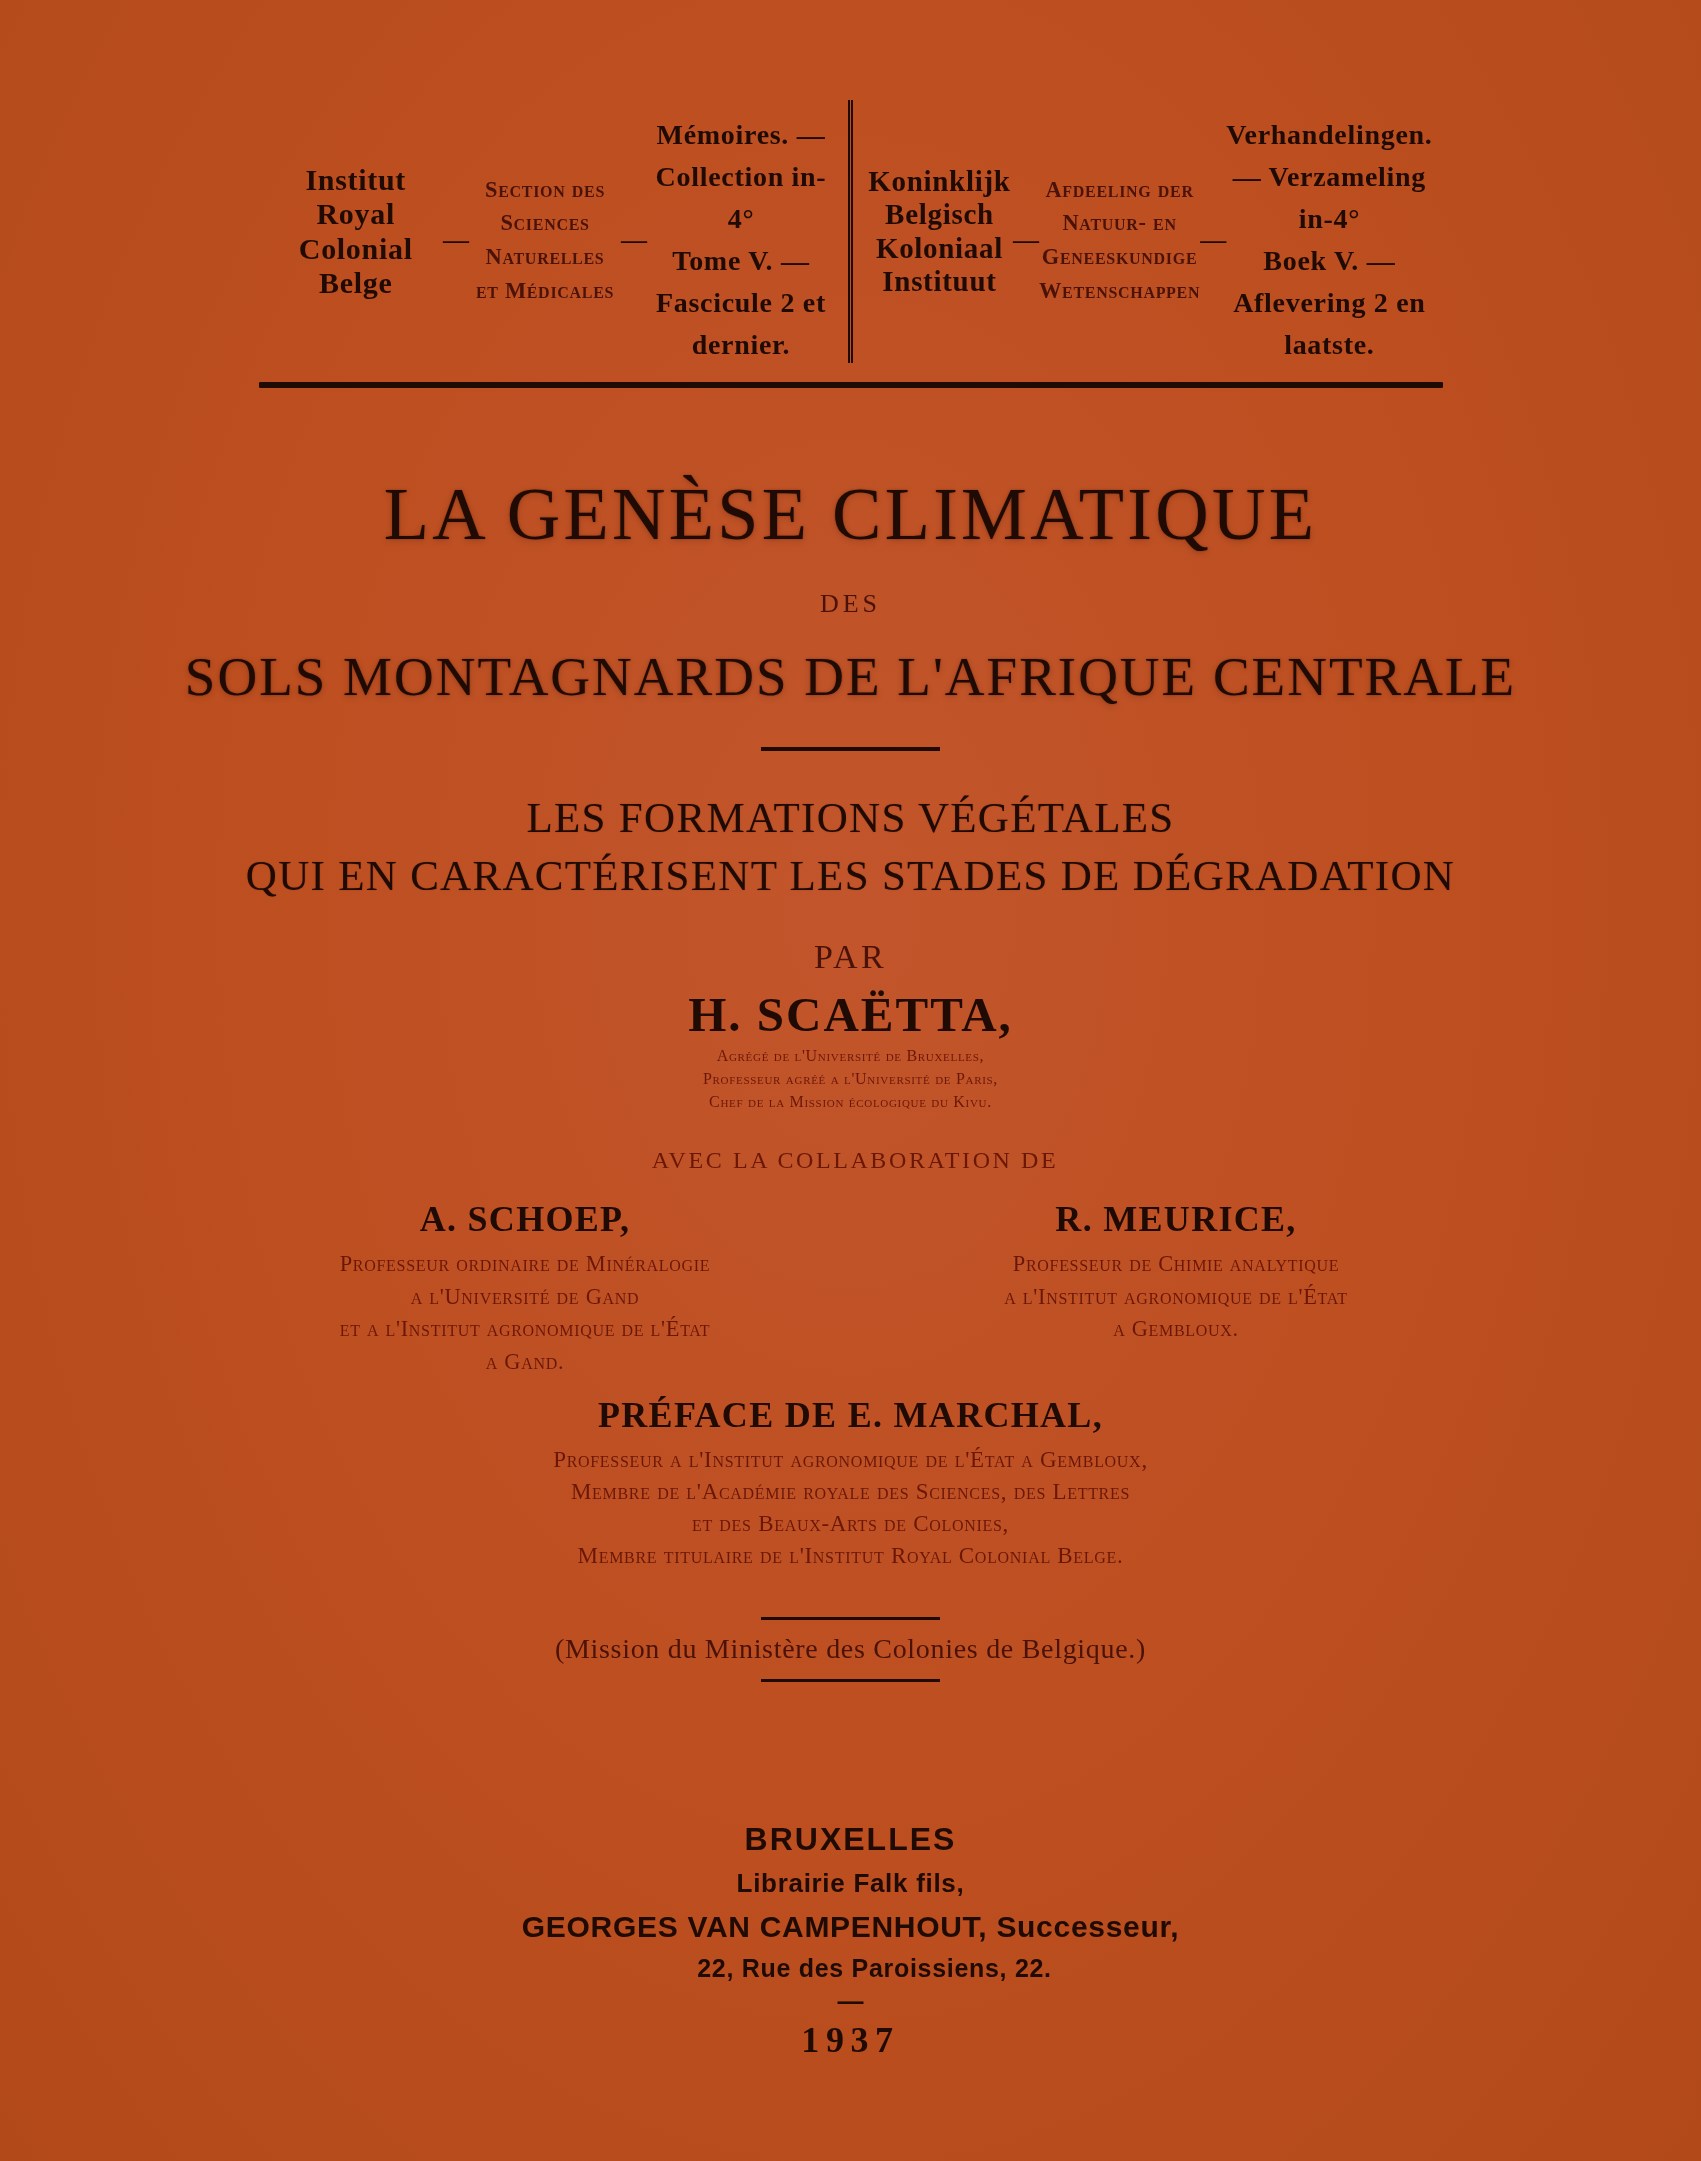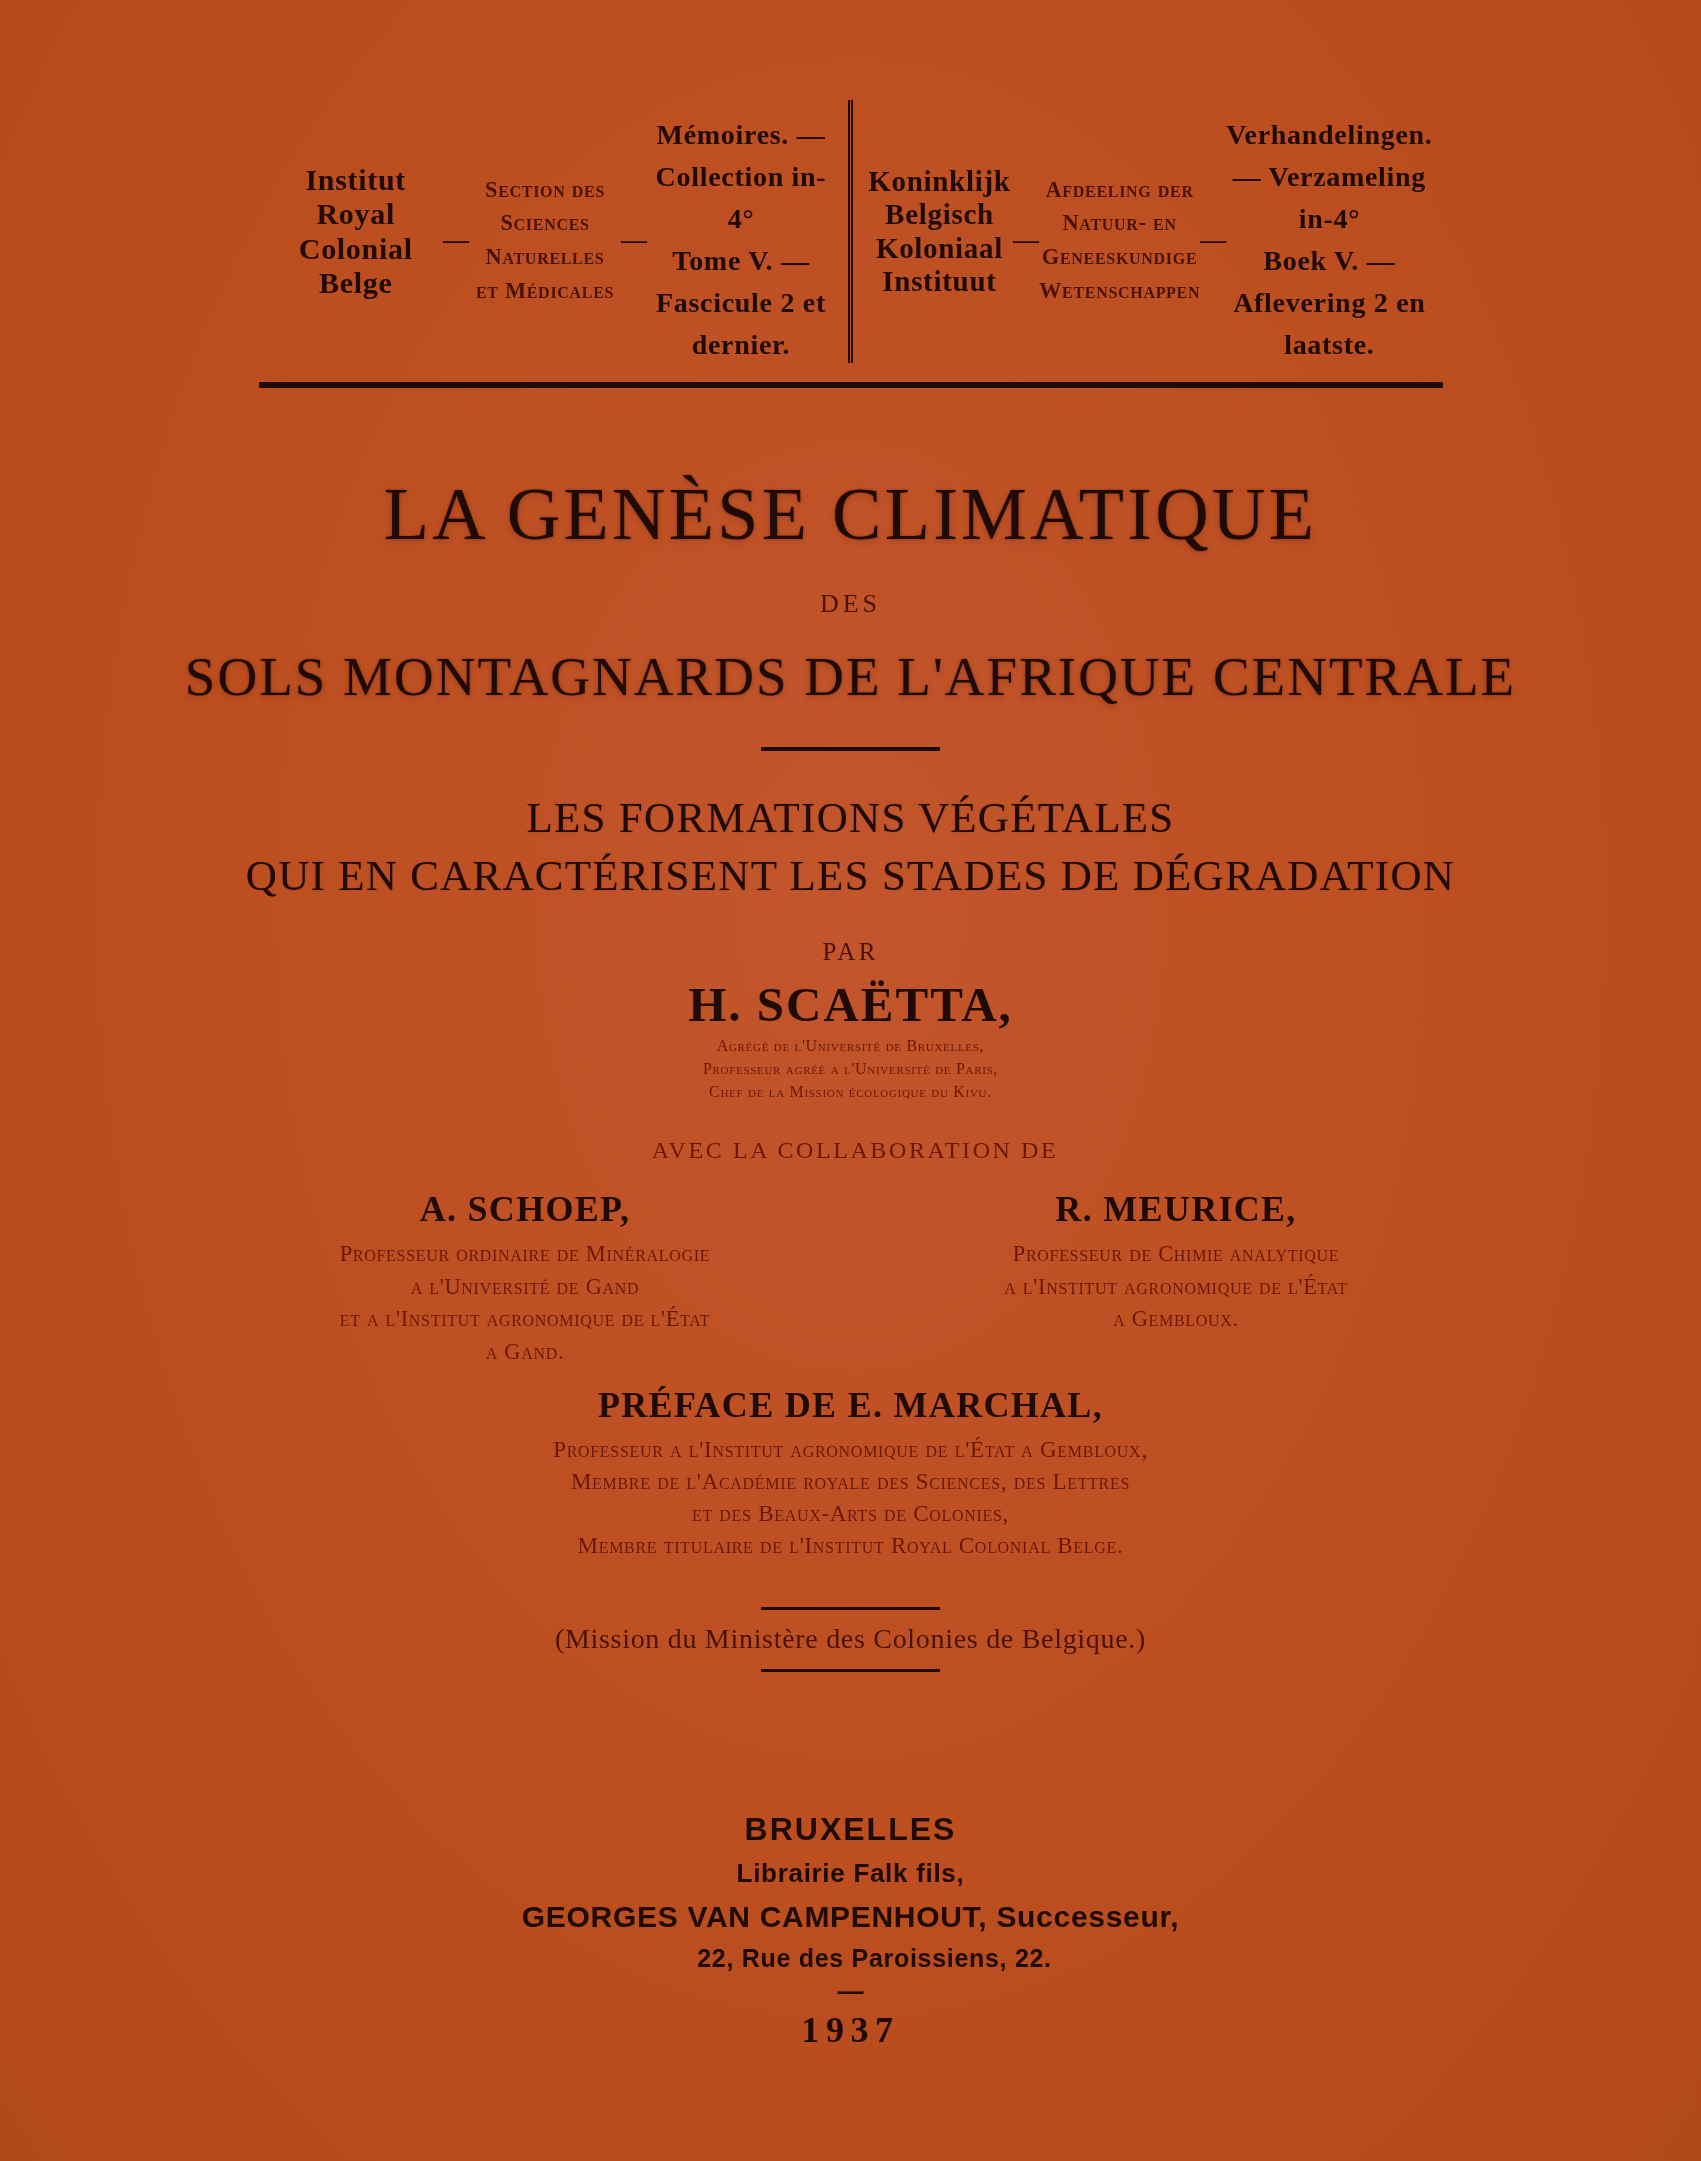--- a/index.html
+++ b/index.html
@@ -29,21 +29,21 @@
     text-shadow:0 0 2px rgba(46,10,2,.35),0 2px 6.6px rgba(40,8,0,.18);}
   .title-des{margin-top:32px;font-size:26px;letter-spacing:4px;color:var(--deep,#4a1208);}
   .title-sols{margin-top:26px;font-size:55px;letter-spacing:2px;line-height:1.15;
     text-shadow:0 0 2px rgba(46,10,2,.35),0 2px 6.6px rgba(40,8,0,.18);}
   .rule-short{width:179px;height:3.3px;background:var(--ink,#1f0b04);margin:39px auto 0;}
   .subtitle1{margin-top:42px;font-size:43px;letter-spacing:1.3px;line-height:1.15;
     text-shadow:0 0 1.3px rgba(46,10,2,.3);}
   .subtitle2{margin-top:9.2px;font-size:43px;letter-spacing:1.3px;line-height:1.15;
     text-shadow:0 0 1.3px rgba(46,10,2,.3);}
   
-  .par{margin-top:37px;font-size:25px;letter-spacing:3.3px;color:var(--deep,#4a1208);}
+  .par{margin-top:37px;font-size:34px;letter-spacing:3.3px;color:var(--deep,#4a1208);}
   .author{margin-top:10.5px;font-size:49px;font-weight:bold;letter-spacing:2px;}
   .credentials{margin-top:2px;font-size:16px;line-height:1.42;color:var(--maroon,#6b1708);font-variant:small-caps;letter-spacing:0.7px;}
   
   .avec{margin-top:34px;font-size:24px;letter-spacing:2.6px;color:var(--maroon,#6b1708);padding-left:9px;}
   .collab-row{display:flex;width:1302px;margin:24px auto 0;}
   .collab-col{flex:1 1 0;padding:0 13px;}
   .collab-name{font-size:36px;font-weight:bold;letter-spacing:1.3px;}
   .collab-lines{margin-top:8px;font-size:22.4px;line-height:1.45;color:var(--maroon,#6b1708);font-variant:small-caps;letter-spacing:0.7px;}
   
   .preface-heading{margin-top:16px;font-size:36px;font-weight:bold;letter-spacing:1.3px;}

